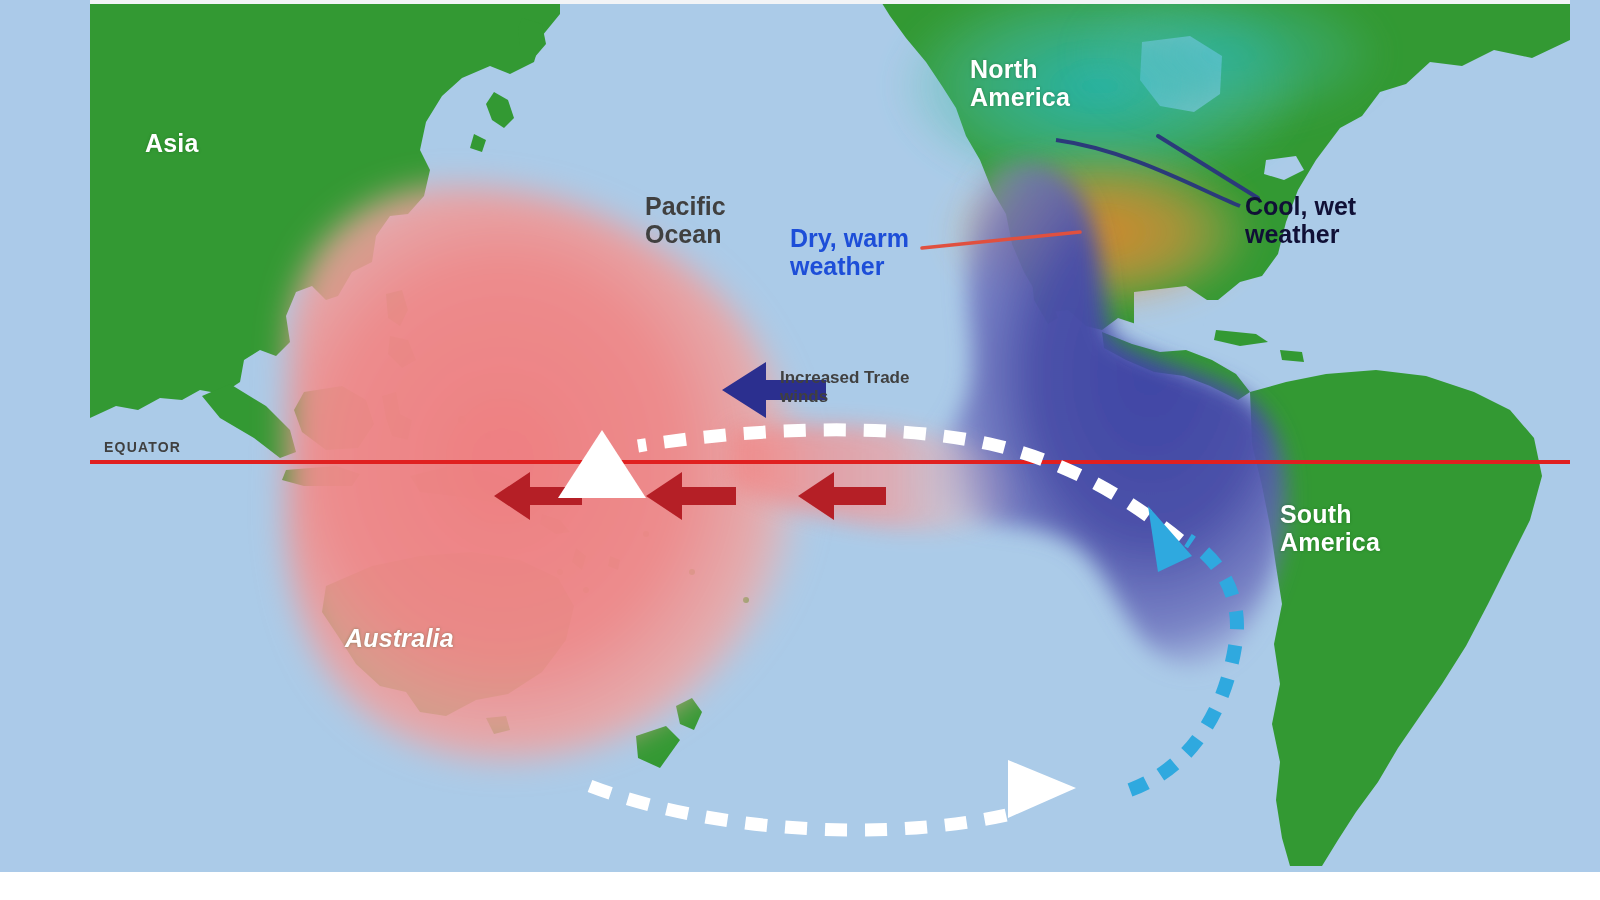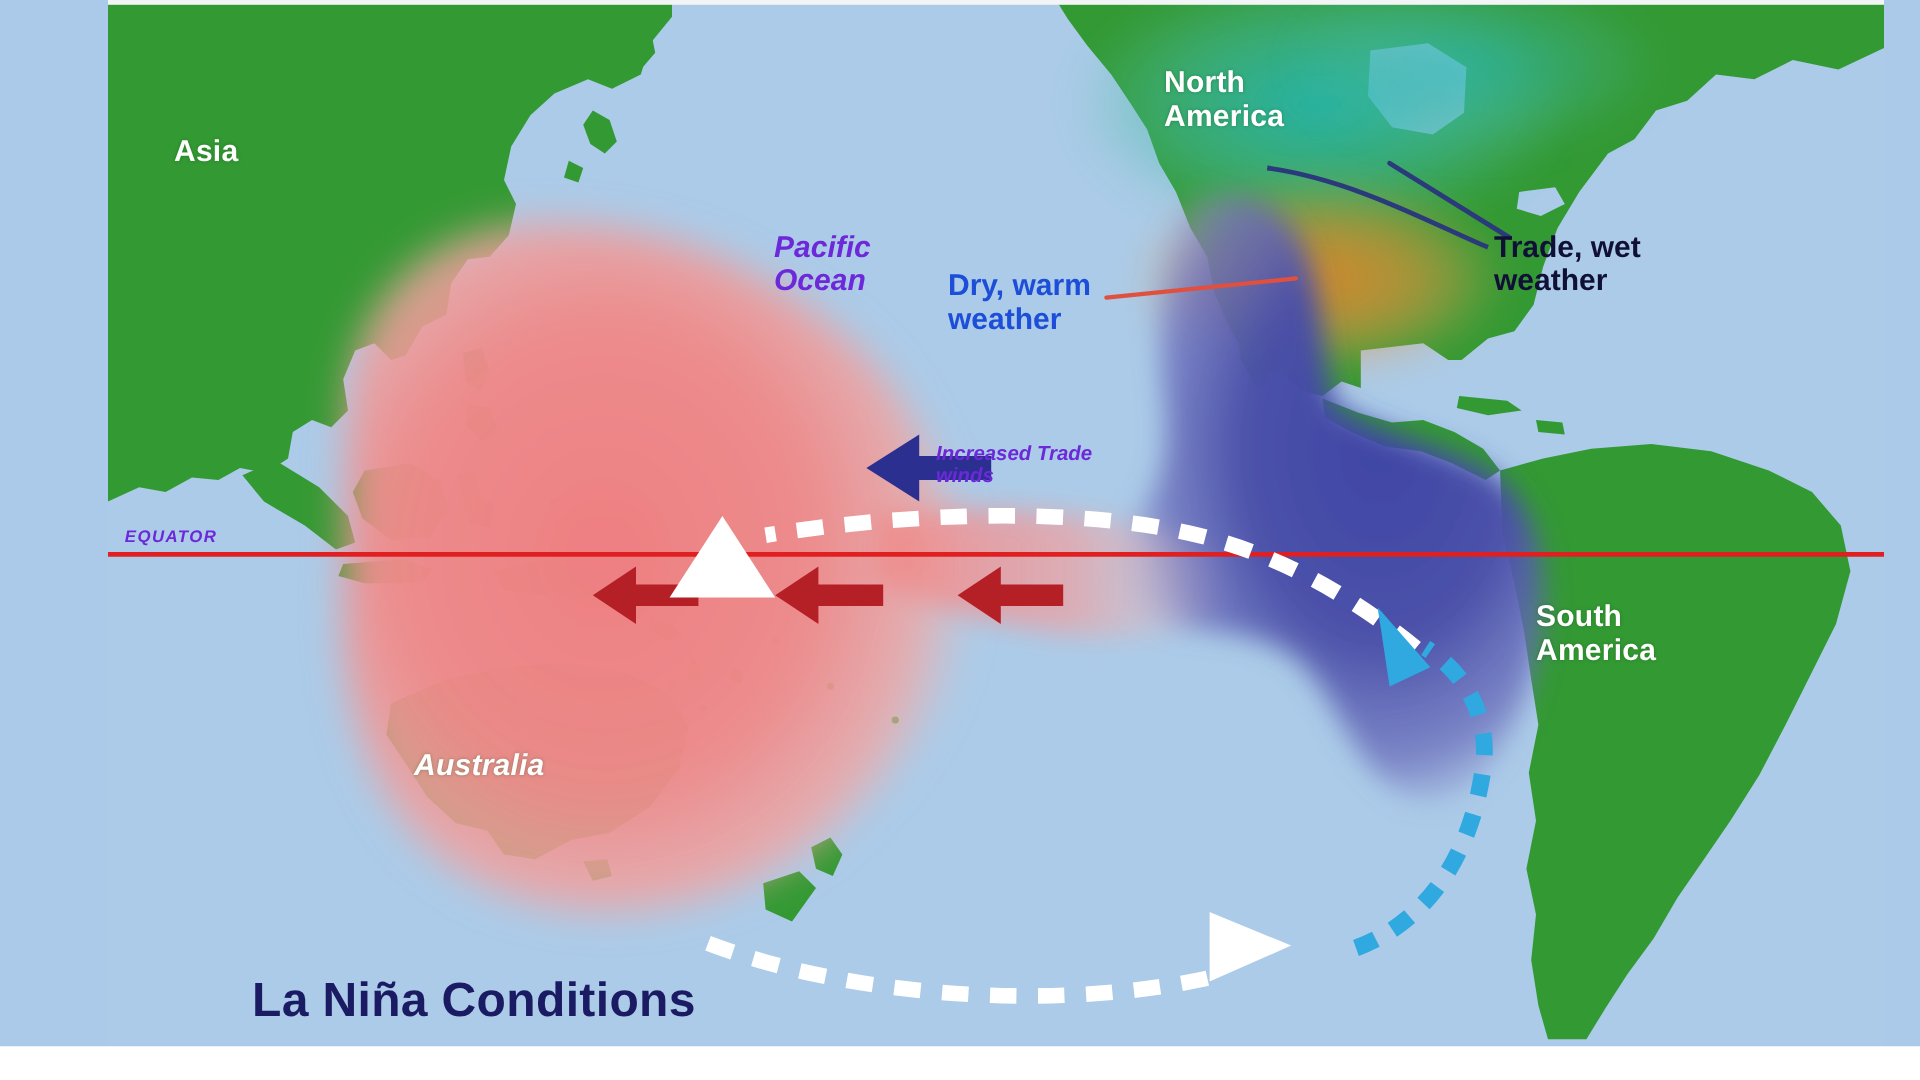--- a/index.html
+++ b/index.html
@@ -36,25 +36,25 @@
     line-height: 1.12;
     white-space: pre-line;
     pointer-events: none;
   }
   .lbl-white {
     color: #ffffff;
     font-size: 25px;
     letter-spacing: .2px;
     text-shadow: 0 0 3px rgba(0,70,0,.35);
   }
-  .lbl-navy { color: #6d28d9; font-size: 25px; font-style: italic; }
+  .lbl-navy { color: #404040; font-size: 25px; }
   .lbl-red  { color: #1d4ed8; font-size: 25px; }
   .lbl-dark { color: #101036; font-size: 25px; }
 
-  #lbl-asia       { left: 55px;  top: 112px; }
+  #lbl-asia       { left: 55px;  top: 129px; }
   #lbl-australia  { left: 255px; top: 624px; font-style: italic; }
   #lbl-namerica   { left: 880px; top: 55px;  }
   #lbl-samerica   { left: 1190px;top: 500px; text-align: left; }
   #lbl-pacific    { left: 555px; top: 192px; text-align: left; }
   #lbl-equator    { left: 14px;  top: 440px; font-size: 14px; letter-spacing: 1.2px; }
   #lbl-drywarm    { left: 700px; top: 224px; }
   #lbl-coolwet    { left: 1155px;top: 192px; }
   #lbl-trade      { left: 690px; top: 368px; font-size: 17px; }
 
   #title {
@@ -299,26 +299,25 @@
 America</div>
 
     <div class="maplabel lbl-navy" id="lbl-pacific">Pacific
 Ocean</div>
 
     <div class="maplabel lbl-navy" id="lbl-equator">EQUATOR</div>
 
     <div class="maplabel lbl-red" id="lbl-drywarm">Dry, warm
 weather</div>
 
-    <div class="maplabel lbl-dark" id="lbl-coolwet">Trade, wet
+    <div class="maplabel lbl-dark" id="lbl-coolwet">Cool, wet
 weather</div>
 
     <div class="maplabel lbl-navy" id="lbl-trade">Increased Trade
 winds</div>
 
-    <div id="title">La Niña Conditions</div>
   </div>
 
   <div id="left-pad"></div>
   <div id="right-pad"></div>
   <div id="top-white"></div>
   <div id="bottom-white"></div>
 </div>
 
 </body></html>

